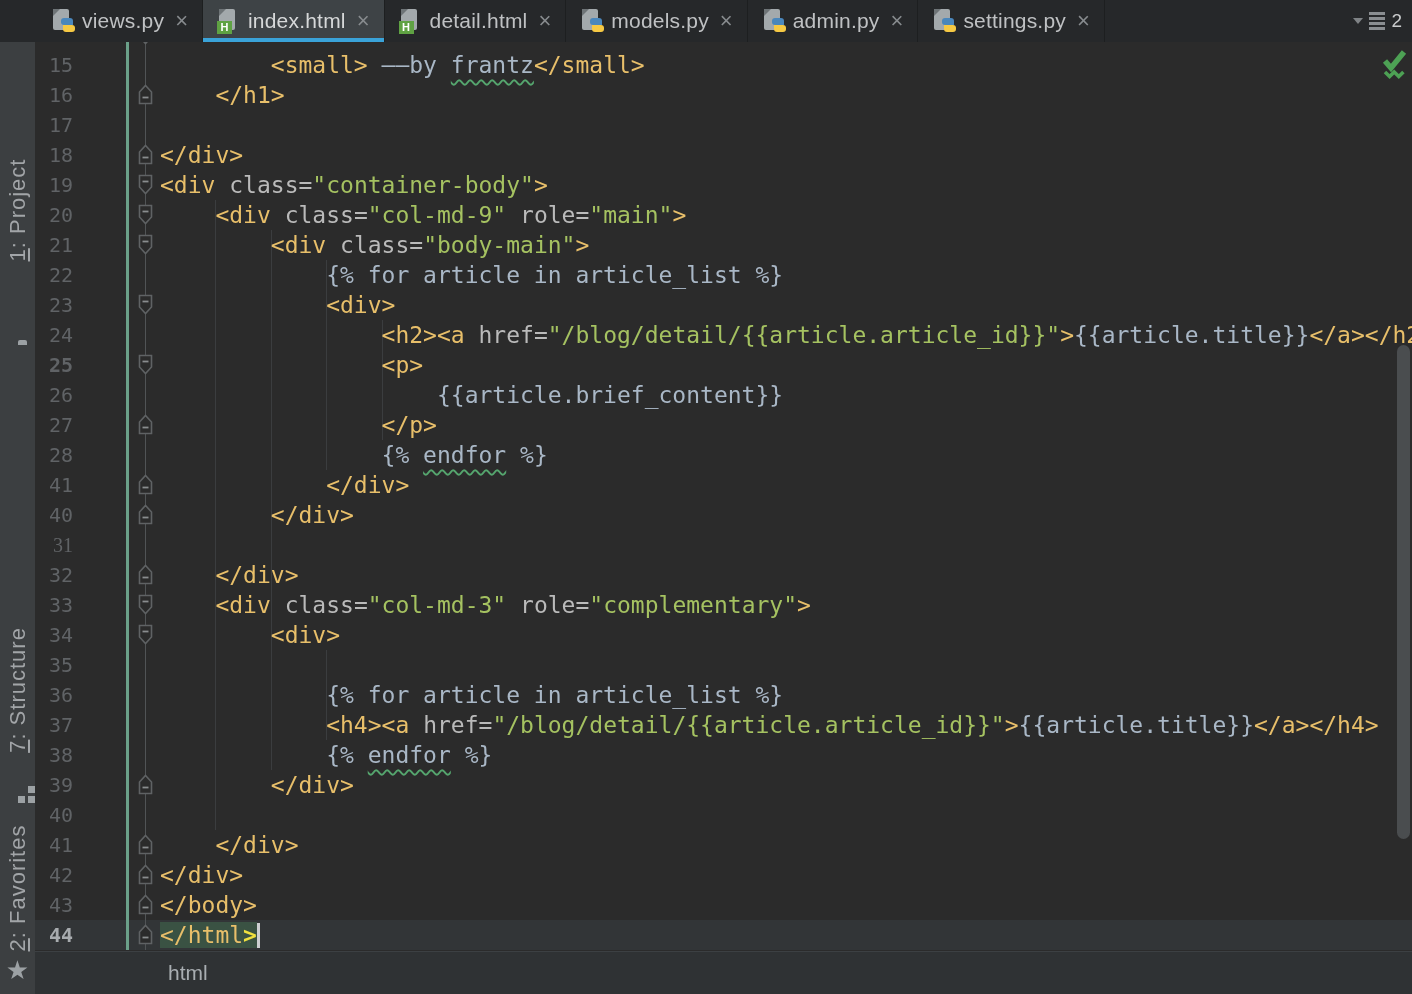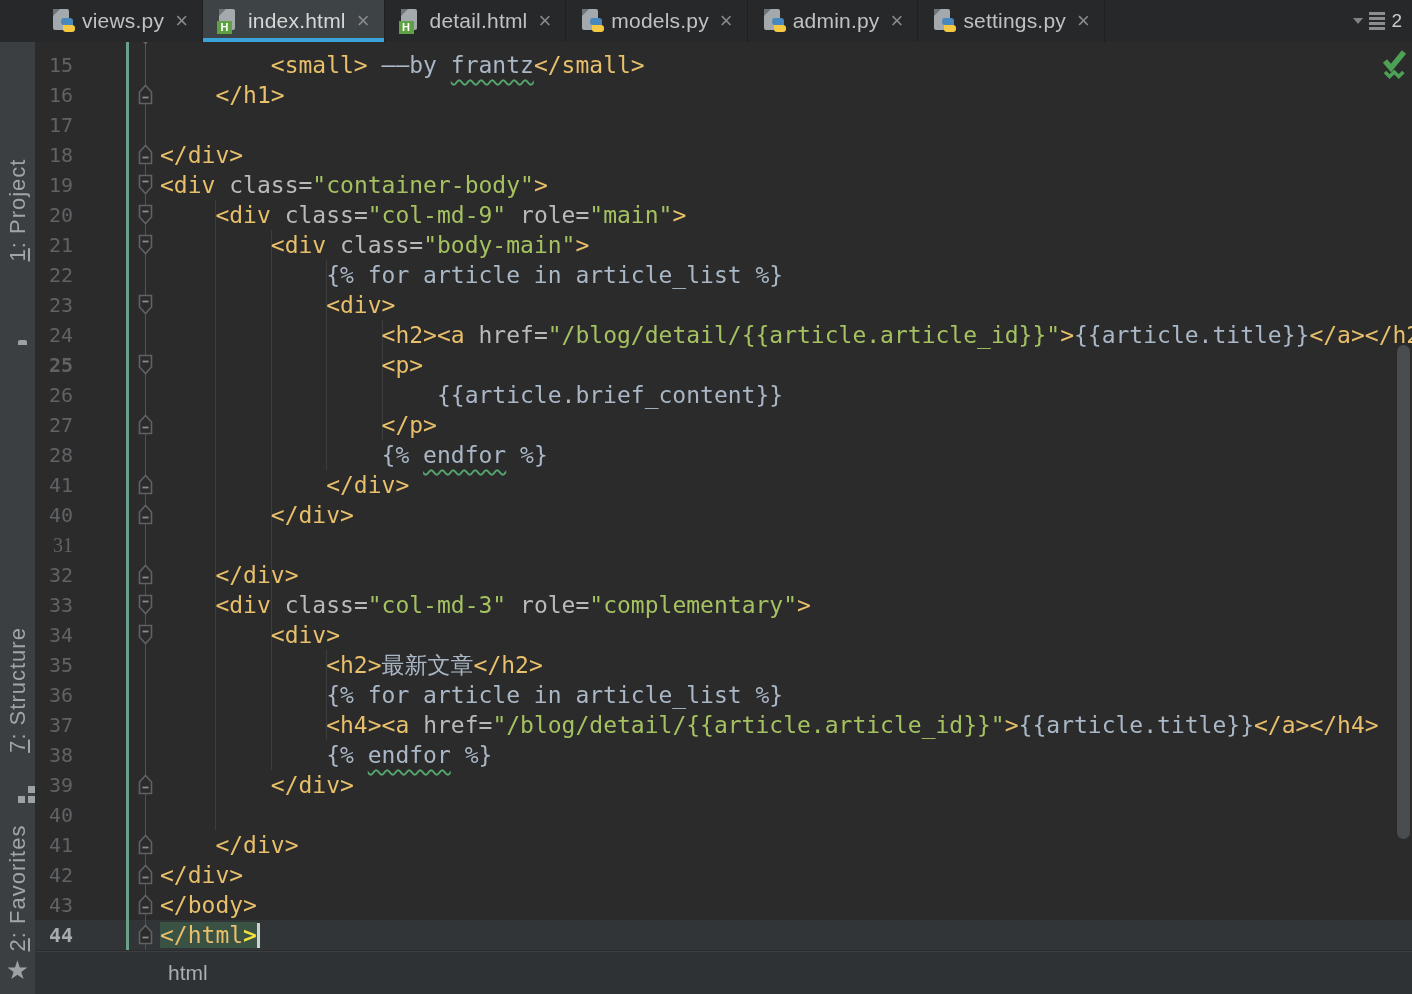--- a/index.html
+++ b/index.html
@@ -307,21 +307,20 @@
         <div class="cl" style="top: 308px;"><span class="sp">                </span><span class="st">&lt;p&gt;</span></div>
         <div class="cl" style="top: 338px;"><span class="sp">                    {{article.brief_content}}</span></div>
         <div class="cl" style="top: 368px;"><span class="sp">                </span><span class="st">&lt;/p&gt;</span></div>
         <div class="cl" style="top: 398px;"><span class="sp">                {% </span><span class="se">endfor</span><span class="sp"> %}</span></div>
         <div class="cl" style="top: 428px;"><span class="sp">            </span><span class="st">&lt;/div&gt;</span></div>
         <div class="cl" style="top: 458px;"><span class="sp">        </span><span class="st">&lt;/div&gt;</span></div>
         <div class="cl" style="top: 488px;"></div>
         <div class="cl" style="top: 518px;"><span class="sp">    </span><span class="st">&lt;/div&gt;</span></div>
         <div class="cl" style="top: 548px;"><span class="sp">    </span><span class="st">&lt;div</span><span class="sp"> </span><span class="sa">class=</span><span class="ss">"col-md-3"</span><span class="sp"> </span><span class="sa">role=</span><span class="ss">"complementary"</span><span class="st">&gt;</span></div>
         <div class="cl" style="top: 578px;"><span class="sp">        </span><span class="st">&lt;div&gt;</span></div>
-        <div class="cl" style="top: 608px;"><span class="sp">            </span><span class="st">&lt;h2&gt;</span><span class="sp">最新文章</span><span class="st">&lt;/h2&gt;</span></div>
         <div class="cl" style="top: 638px;"><span class="sp">            {% for article in article_list %}</span></div>
         <div class="cl" style="top: 668px;"><span class="sp">            </span><span class="st">&lt;h4&gt;&lt;a</span><span class="sp"> </span><span class="sa">href=</span><span class="ss">"/blog/detail/{{article.article_id}}"</span><span class="st">&gt;</span><span class="sp">{{article.title}}</span><span class="st">&lt;/a&gt;&lt;/h4&gt;</span></div>
         <div class="cl" style="top: 698px;"><span class="sp">            {% </span><span class="se">endfor</span><span class="sp"> %}</span></div>
         <div class="cl" style="top: 728px;"><span class="sp">        </span><span class="st">&lt;/div&gt;</span></div>
         <div class="cl" style="top: 758px;"></div>
         <div class="cl" style="top: 788px;"><span class="sp">    </span><span class="st">&lt;/div&gt;</span></div>
         <div class="cl" style="top: 818px;"><span class="st">&lt;/div&gt;</span></div>
         <div class="cl" style="top: 848px;"><span class="st">&lt;/body&gt;</span></div>
         <div class="cl" style="top: 878px;"><span class="sht">&lt;/html</span><span class="shy">&gt;</span><span class="caret"></span></div>
       </div>

